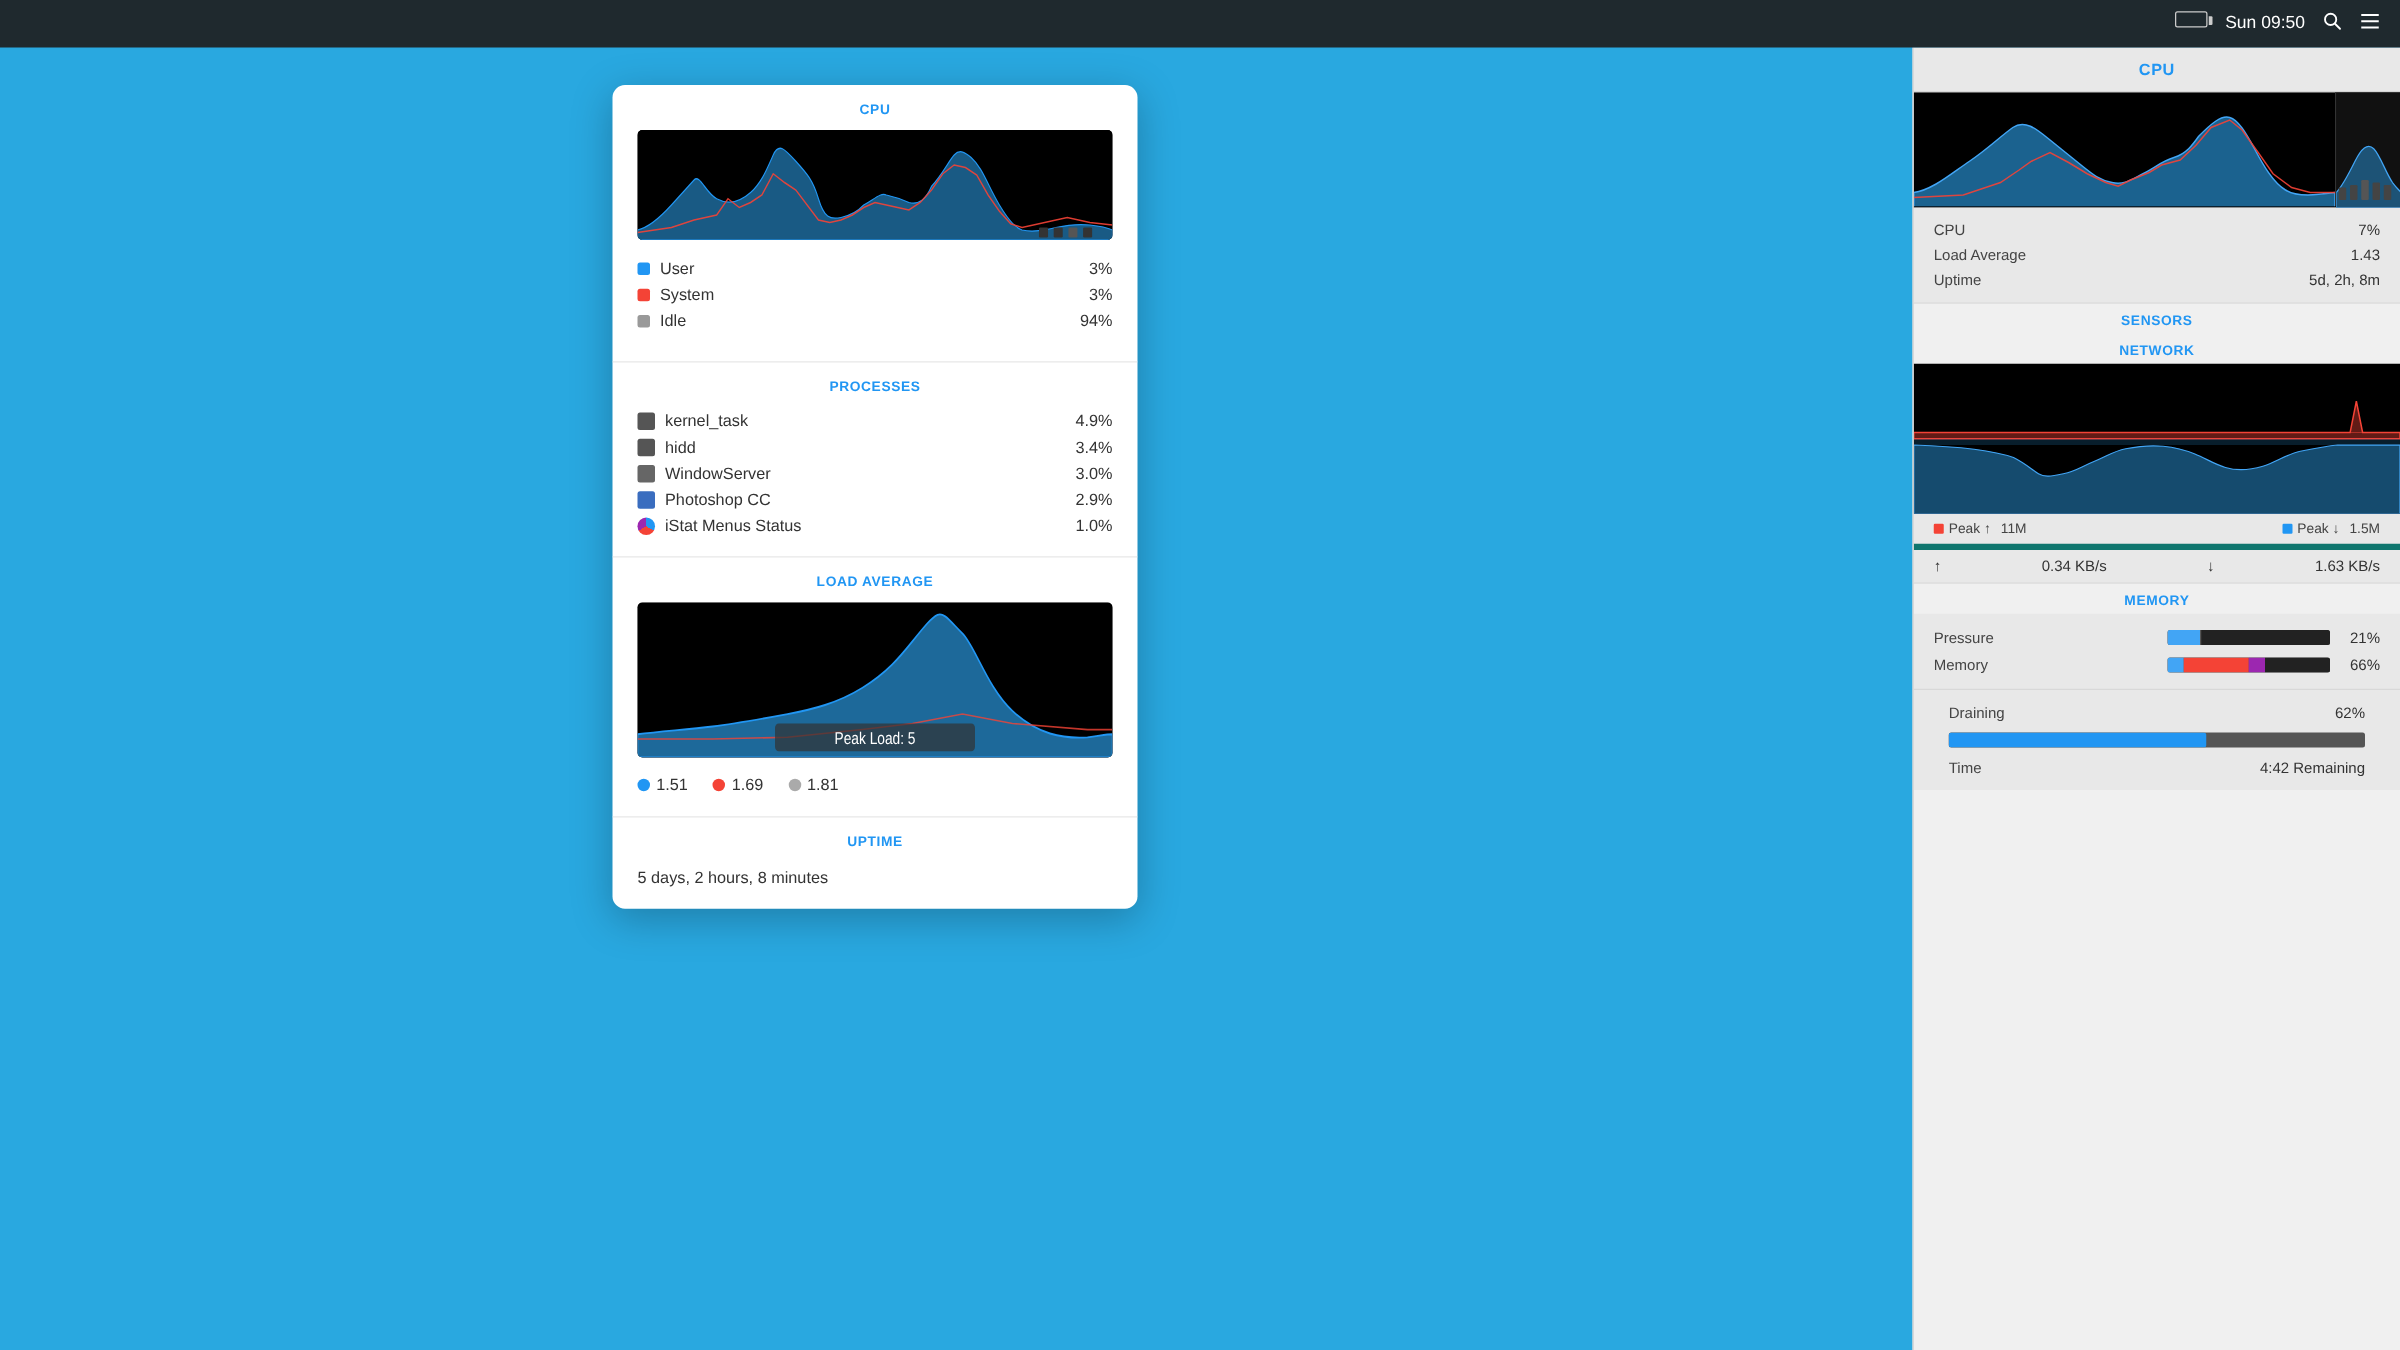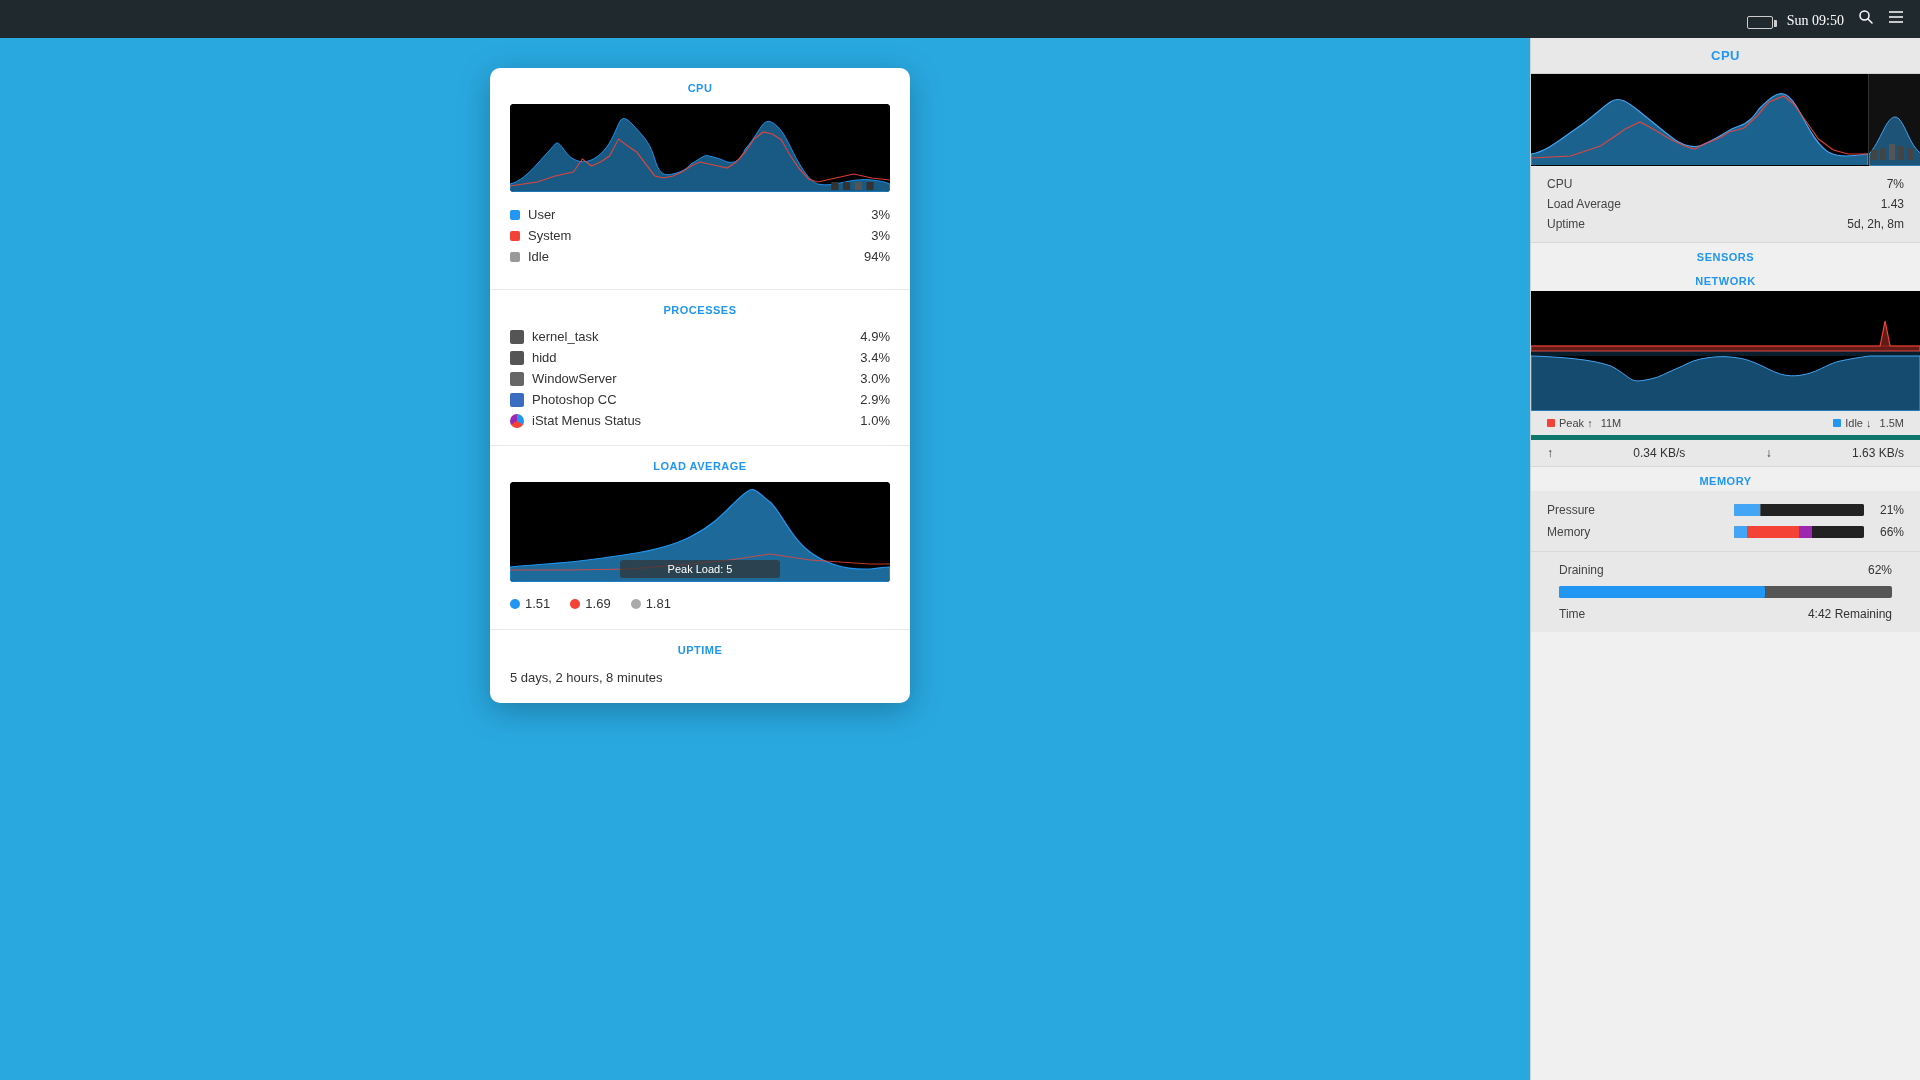--- a/index.html
+++ b/index.html
@@ -19,21 +19,21 @@
       height: 38px;
       background: rgba(30,30,30,0.92);
       display: flex;
       align-items: center;
       justify-content: flex-end;
       padding: 0 16px;
       gap: 16px;
       z-index: 100;
     }
     .menubar-right {
-      display: flex; align-items: flex-end; gap: 14px; font-family: Liberation Serif, serif;
+      display: flex; align-items: flex-start; gap: 14px;
     }
     .menubar-battery {
       width: 26px; height: 13px;
       border: 1.5px solid #ccc; border-radius: 2px;
       position: relative;
       display: inline-block;
     }
     .menubar-battery::after {
       content: '';
       position: absolute;
@@ -132,21 +132,21 @@
     .process-icon.circle {
       border-radius: 50%;
       background: conic-gradient(#2196f3 0deg 120deg, #f44336 120deg 240deg, #9c27b0 240deg 360deg);
     }
     .process-label { flex: 1; }
     .process-value { font-size: 13px; color: #333; }
 
     
     .load-graph-container {
       width: 100%;
-      height: 100px;
+      height: 124px;
       background: #000;
       border-radius: 4px;
       overflow: hidden;
       position: relative;
       margin-bottom: 10px;
     }
     .load-averages {
       display: flex; gap: 20px;
       font-size: 13px; color: #333;
       padding: 4px 0;
@@ -501,21 +501,21 @@
   </div>
 
   <div class="network-legend">
     <div class="network-legend-item">
       <div class="legend-dot" style="background:#f44336;"></div>
       <span>Peak ↑</span>
       <span style="margin-left:4px;">11M</span>
     </div>
     <div class="network-legend-item">
       <div class="legend-dot" style="background:#2196f3;"></div>
-      <span>Idle ↓</span>
+      <span>Peak ↓</span>
       <span style="margin-left:4px;">1.5M</span>
     </div>
   </div>
   <div class="network-speed-row">
     <span>↑</span>
     <span>0.34 KB/s</span>
     <span>↓</span>
     <span>1.63 KB/s</span>
   </div>
 

